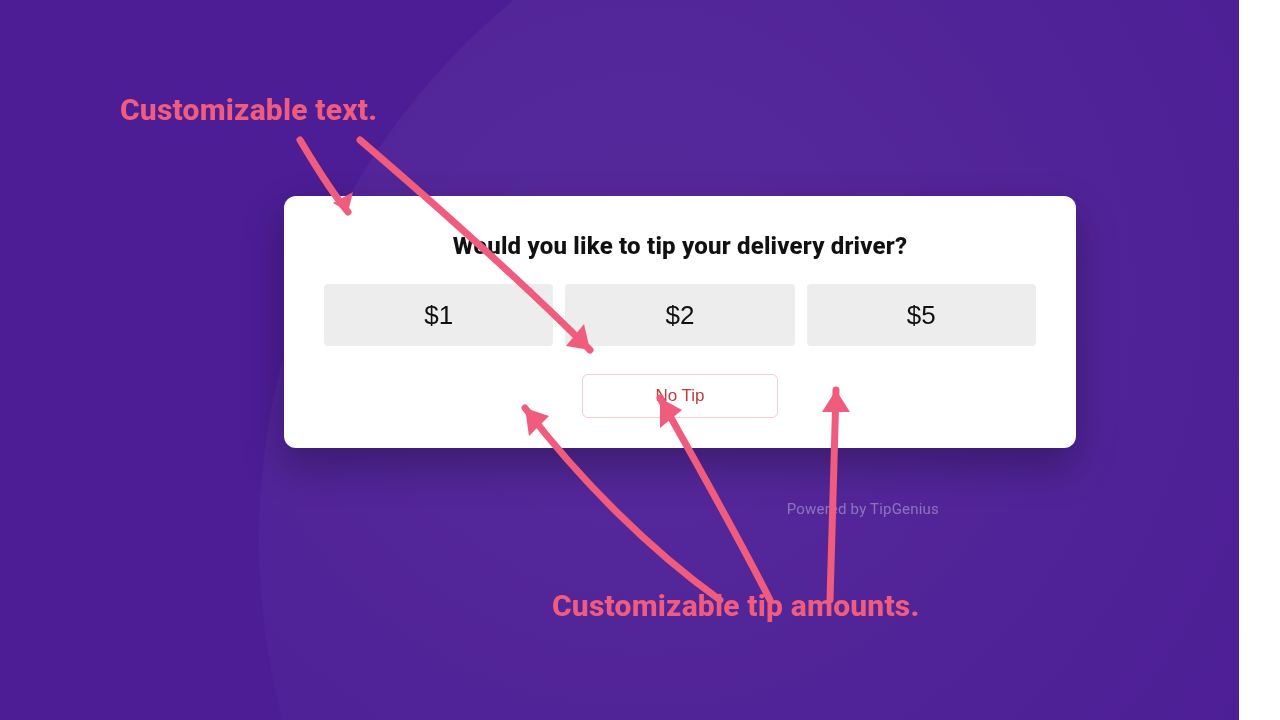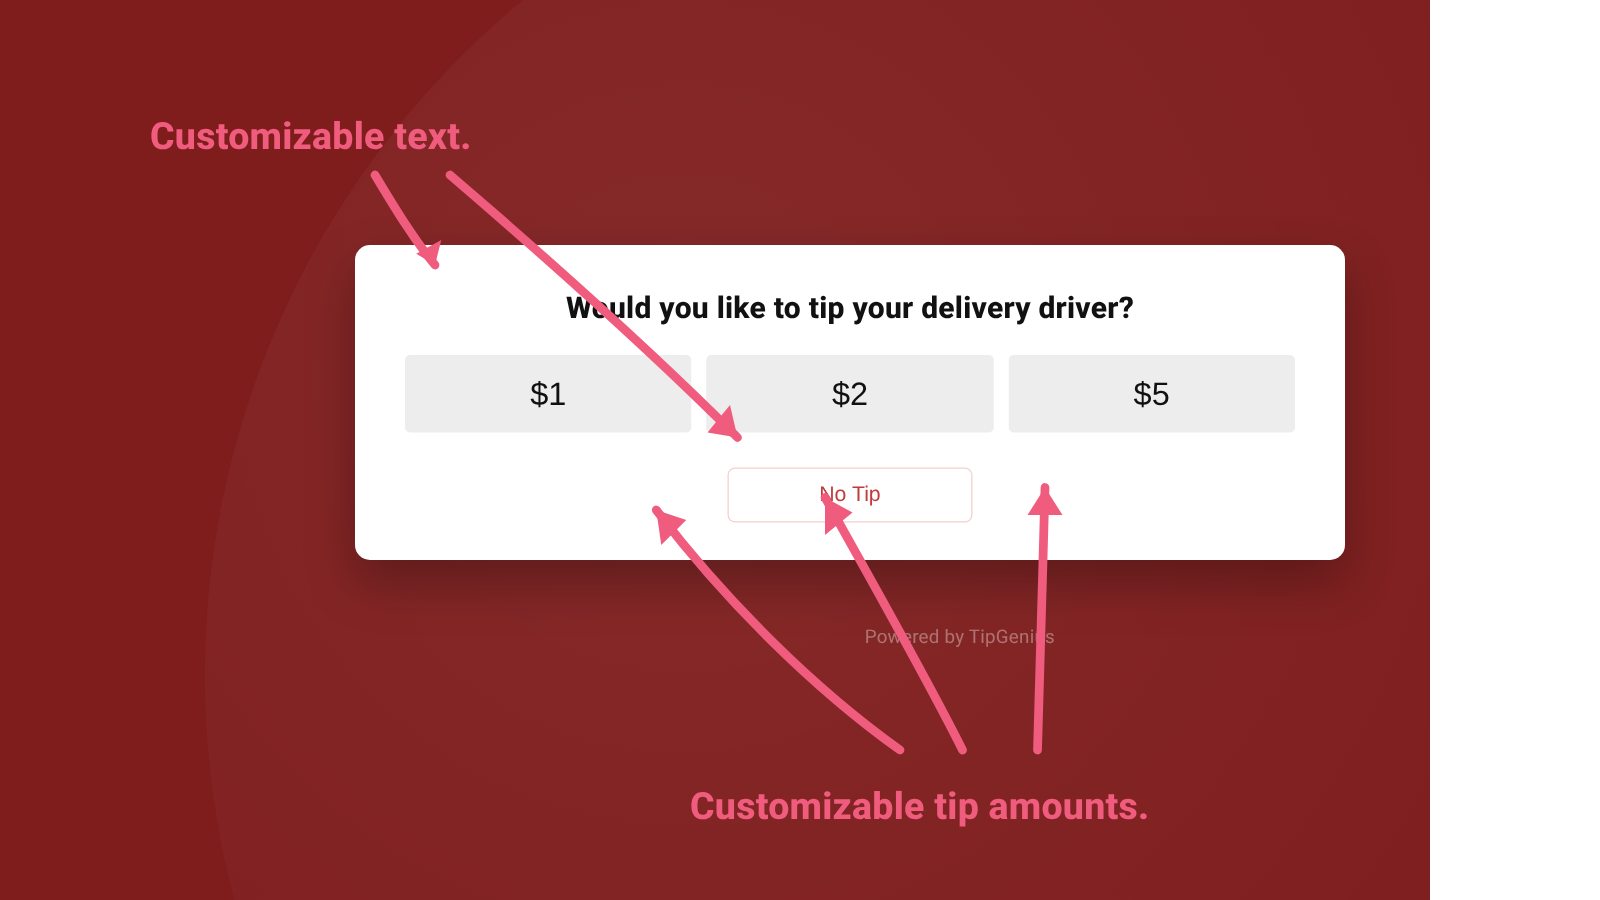--- a/index.html
+++ b/index.html
@@ -1,30 +1,30 @@
 <!DOCTYPE html>
 <html><head>
 <meta charset="utf-8">
 <style>
   html,body{margin:0;padding:0;width:1280px;height:720px;overflow:hidden;font-family:-apple-system,BlinkMacSystemFont,'Segoe UI',Roboto,Helvetica,Arial,sans-serif}
-  .stage{position:relative;width:1144px;height:720px;background:#7f1d1d}
+  .stage{position:relative;width:1239px;height:720px;background:#4c1d95}
   
   .swoosh{position:absolute;right:-420px;bottom:-520px;width:1400px;height:1400px;border-radius:50%;background:radial-gradient(circle at 30% 30%,rgba(255,255,255,0.06),rgba(255,255,255,0) 60%);transform:rotate(-8deg)}
   
   .card{position:absolute;left:284px;top:196px;width:712px;border-radius:12px;background:#fff;box-shadow:0 18px 40px rgba(0,0,0,0.28);padding:32px 40px 30px}
   .card-title{font-size:24px;font-weight:800;color:#111;text-align:center;margin:4px 0 24px;letter-spacing:.2px}
   .tip-row{display:flex;gap:12px}
   .tip-btn{flex:1;height:62px;background:#EDEDED;border:none;border-radius:4px;font-size:26px;font-weight:500;color:#111;cursor:pointer}
   .no-tip-wrap{display:flex;justify-content:center;margin-top:28px}
   .no-tip{min-width:196px;height:44px;border:1px solid #F3CFCF;background:#fff;color:#C23A3A;border-radius:6px;font-size:17px;font-weight:500;cursor:pointer}
   .powered{position:absolute;right:300px;top:500px;color:rgba(255,255,255,0.35);font-size:15px;letter-spacing:.2px}
   
   .anno{position:absolute;color:#F05C7E;font-weight:800;font-size:30px;letter-spacing:.2px}
   .anno.top{left:120px;top:92px}
-  .anno.bottom{left:552px;top:628px}
+  .anno.bottom{left:552px;top:588px}
   svg.overlay{position:absolute;left:0;top:0;width:1280px;height:720px;pointer-events:none}
   .stroke{stroke:#F05C7E;stroke-width:7;fill:none;stroke-linecap:round;stroke-linejoin:round}
   .fillp{fill:#F05C7E}
 </style>
 </head>
 <body>
 
 <div class="stage">
   <div class="swoosh"></div>
 

